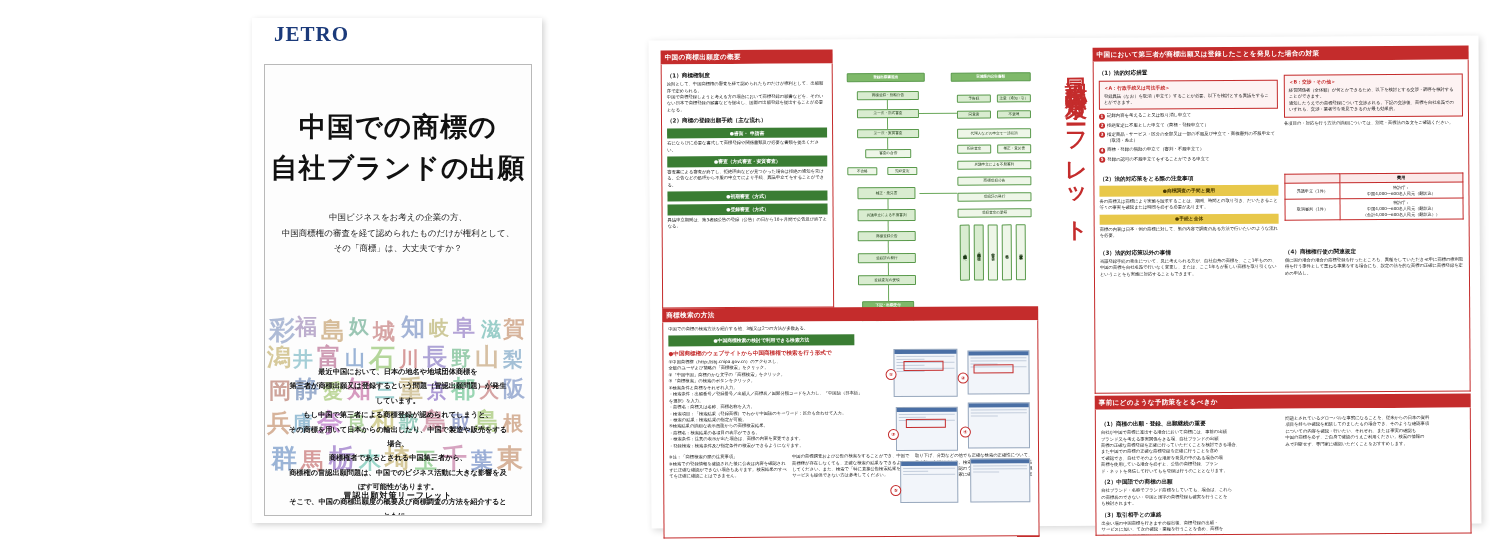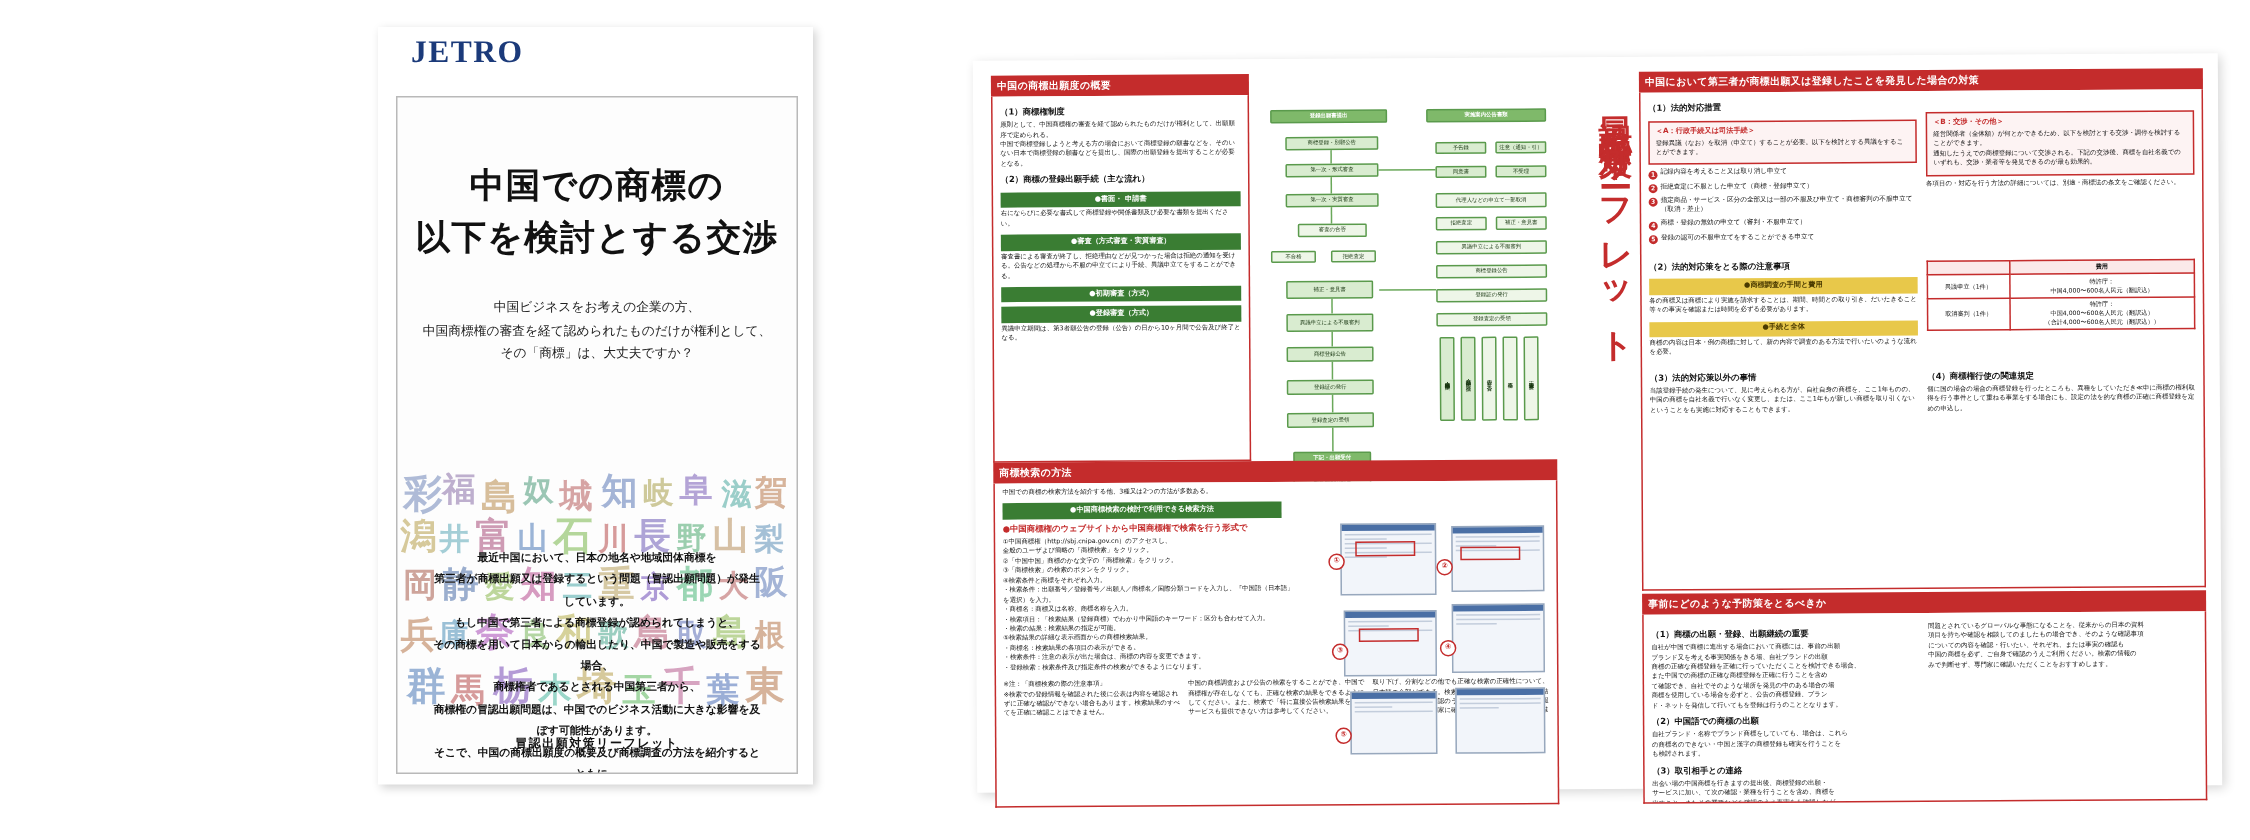--- a/index.html
+++ b/index.html
@@ -43,21 +43,21 @@
     height: 450px;
     border: 1px solid #b9b9b9;
     background: #fdfdfd;
     overflow: hidden;
   }
   .cover-title {
     margin-top: 42px;
     text-align: center;
     font-family: "DejaVu Sans", sans-serif;
     font-weight: bold;
-    font-size: 23px;
+    font-size: 27px;
     line-height: 1.5;
     color: #111;
     letter-spacing: 1px;
   }
   .cover-sub {
     margin-top: 22px;
     text-align: center;
     font-family: "DejaVu Sans", sans-serif;
     font-size: 8.5px;
     line-height: 1.85;
@@ -328,21 +328,21 @@
   .cols2 > div { flex: 1; }
 </style>
 </head>
 <body>
 
 <div class="cover">
   <div class="cover-logo">JETRO</div>
   <div class="cover-inner">
     <div class="cover-title">
       <div>中国での商標の</div>
-      <div>以下を検討とする交渉</div>
+      <div>自社ブランドの出願</div>
     </div>
     <div class="cover-sub" style="white-space:pre-line">中国ビジネスをお考えの企業の方、
 中国商標権の審査を経て認められたものだけが権利として、
 その「商標」は、大丈夫ですか？</div>
     <div class="kanji-wall">
       <span style="left:4px;top:2px;font-size:26px;color:#6f86b8;">彩</span>
       <span style="left:30px;top:0px;font-size:22px;color:#8a6fa8;">福</span>
       <span style="left:56px;top:4px;font-size:24px;color:#b88a4c;">島</span>
       <span style="left:84px;top:1px;font-size:20px;color:#4c9a7a;">奴</span>
       <span style="left:108px;top:5px;font-size:22px;color:#b85c5c;">城</span>

